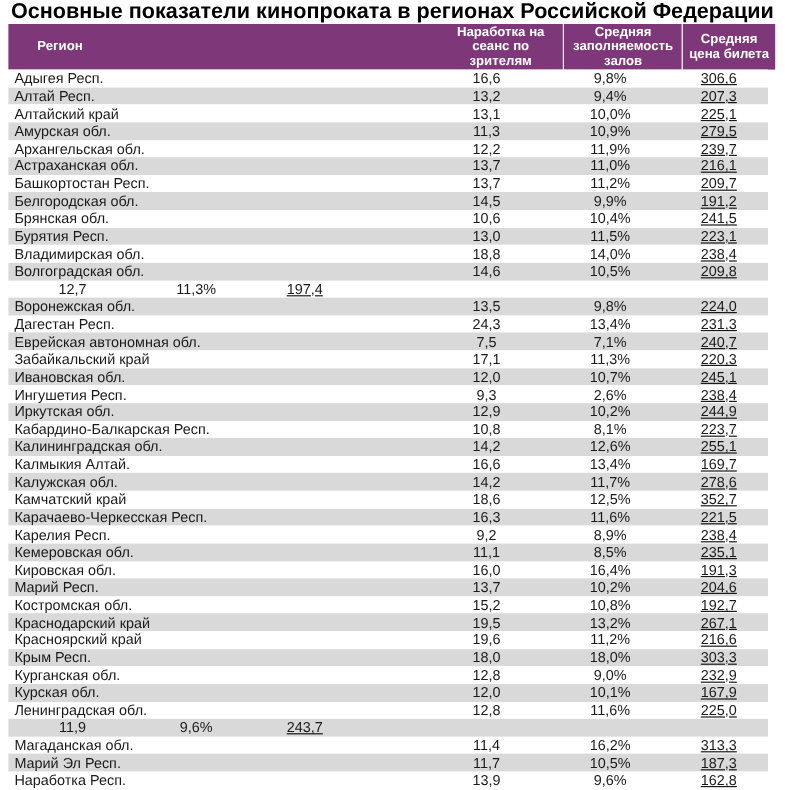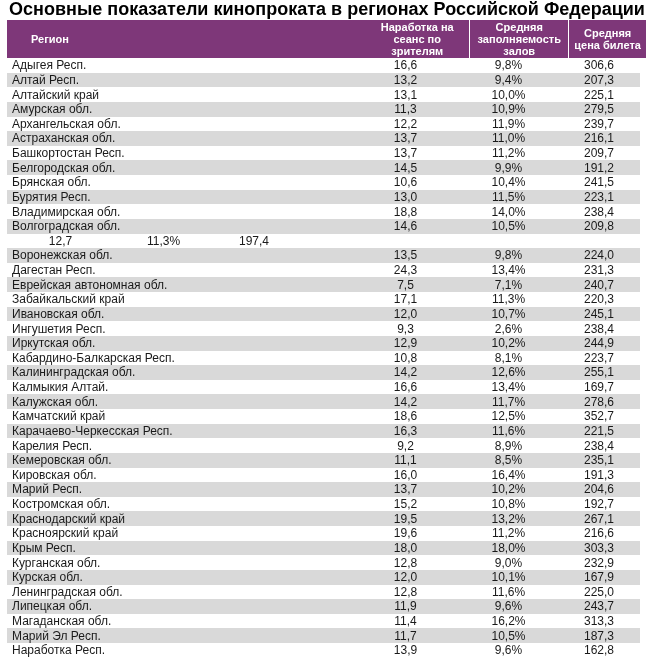--- a/index.html
+++ b/index.html
@@ -50,21 +50,21 @@
     background:#ffffff;
   }
   .row:nth-child(even){background:var(--stripe);}
   .cell{
     box-sizing:border-box;
     white-space:nowrap;overflow:hidden;
   }
   .cell.c1{width:345px;padding-left:5px;text-align:left;}
   .cell.c2{width:107px;text-align:center;}
   .cell.c3{width:99px;text-align:center;}
-  .cell.c4{width:82px;text-align:center;}
+  .cell.c4{width:82px;text-align:center;text-decoration:underline;}
 </style>
 </head>
 <body>
 
 <div class="page">
   <div class="title">Основные показатели кинопроката в регионах Российской Федерации</div>
 
   <div class="table">
     <div class="header-row">
       <div class="hcell c1">Регион</div>
@@ -288,21 +288,20 @@
           <div class="cell c3">10,1%</div>
           <div class="cell c4">167,9</div>
         </div>
         <div class="row">
           <div class="cell c1">Ленинградская обл.</div>
           <div class="cell c2">12,8</div>
           <div class="cell c3">11,6%</div>
           <div class="cell c4">225,0</div>
         </div>
         <div class="row">
-          <div class="cell c1">Липецкая обл.</div>
           <div class="cell c2">11,9</div>
           <div class="cell c3">9,6%</div>
           <div class="cell c4">243,7</div>
         </div>
         <div class="row">
           <div class="cell c1">Магаданская обл.</div>
           <div class="cell c2">11,4</div>
           <div class="cell c3">16,2%</div>
           <div class="cell c4">313,3</div>
         </div>

